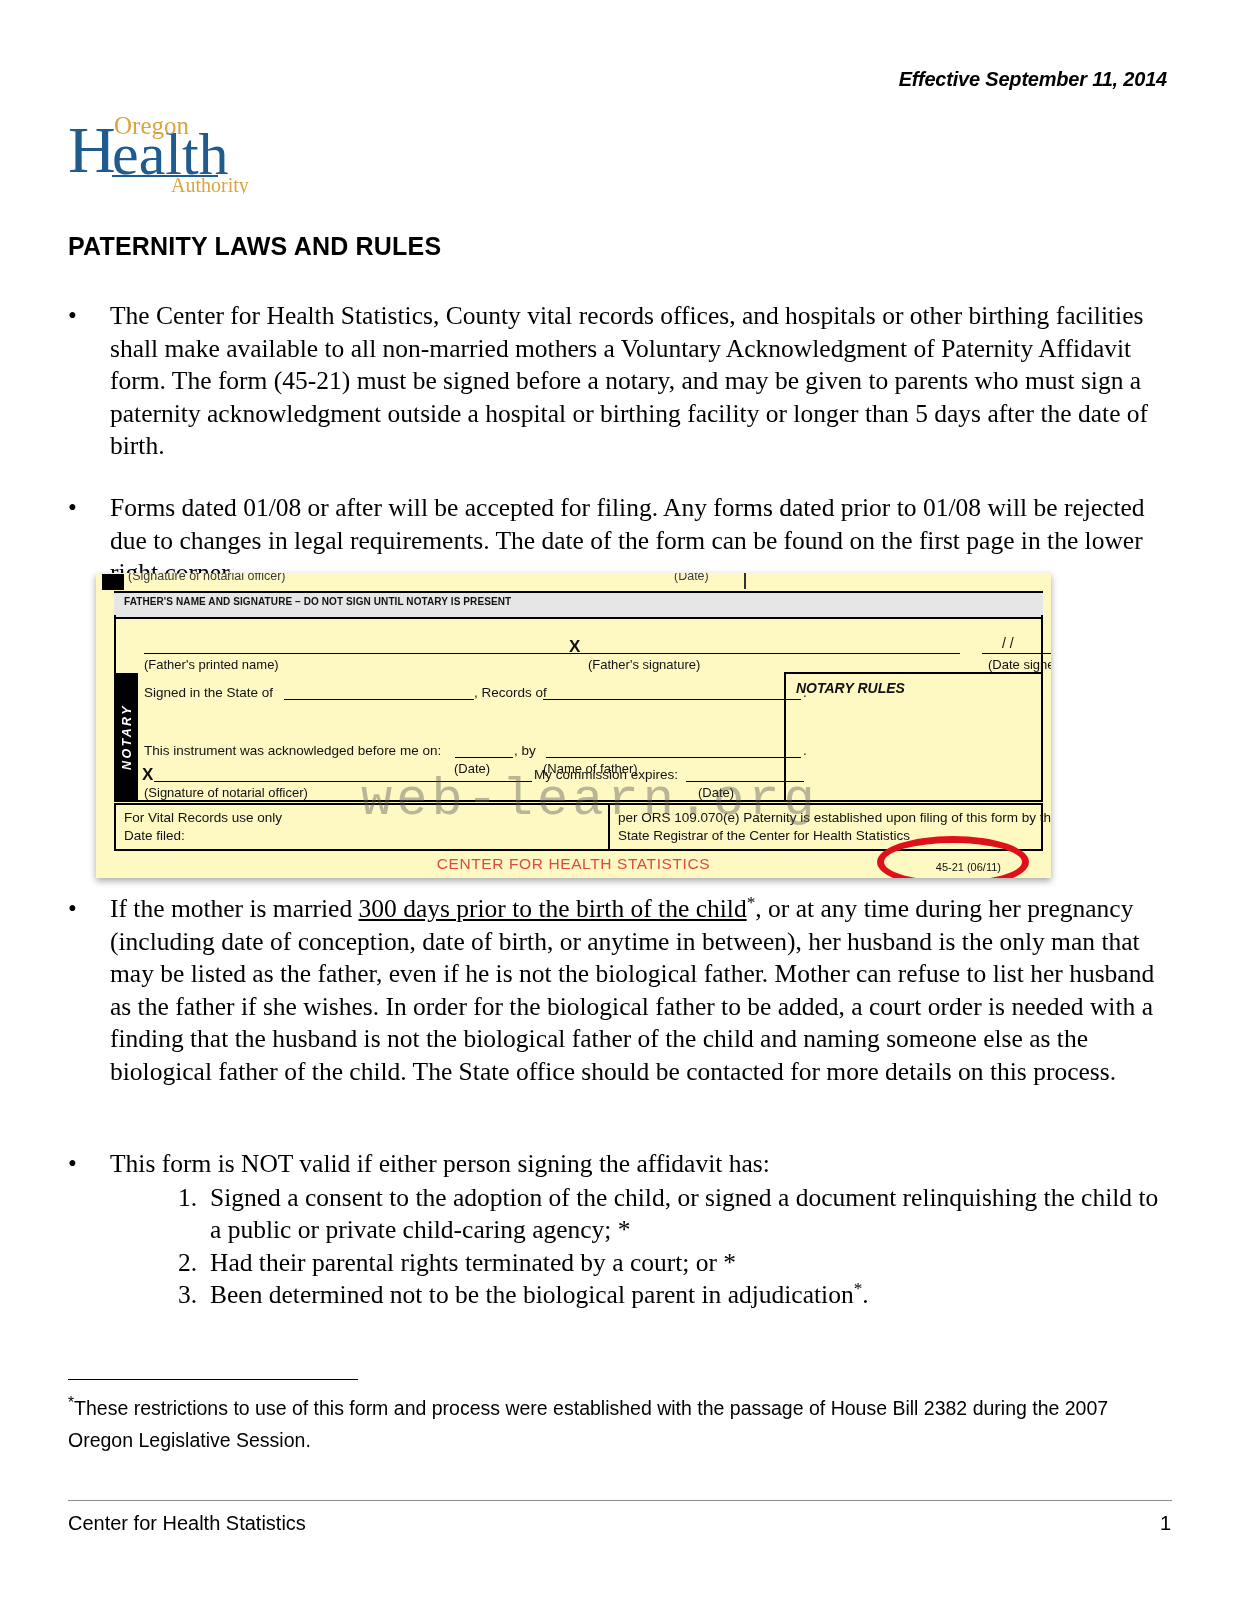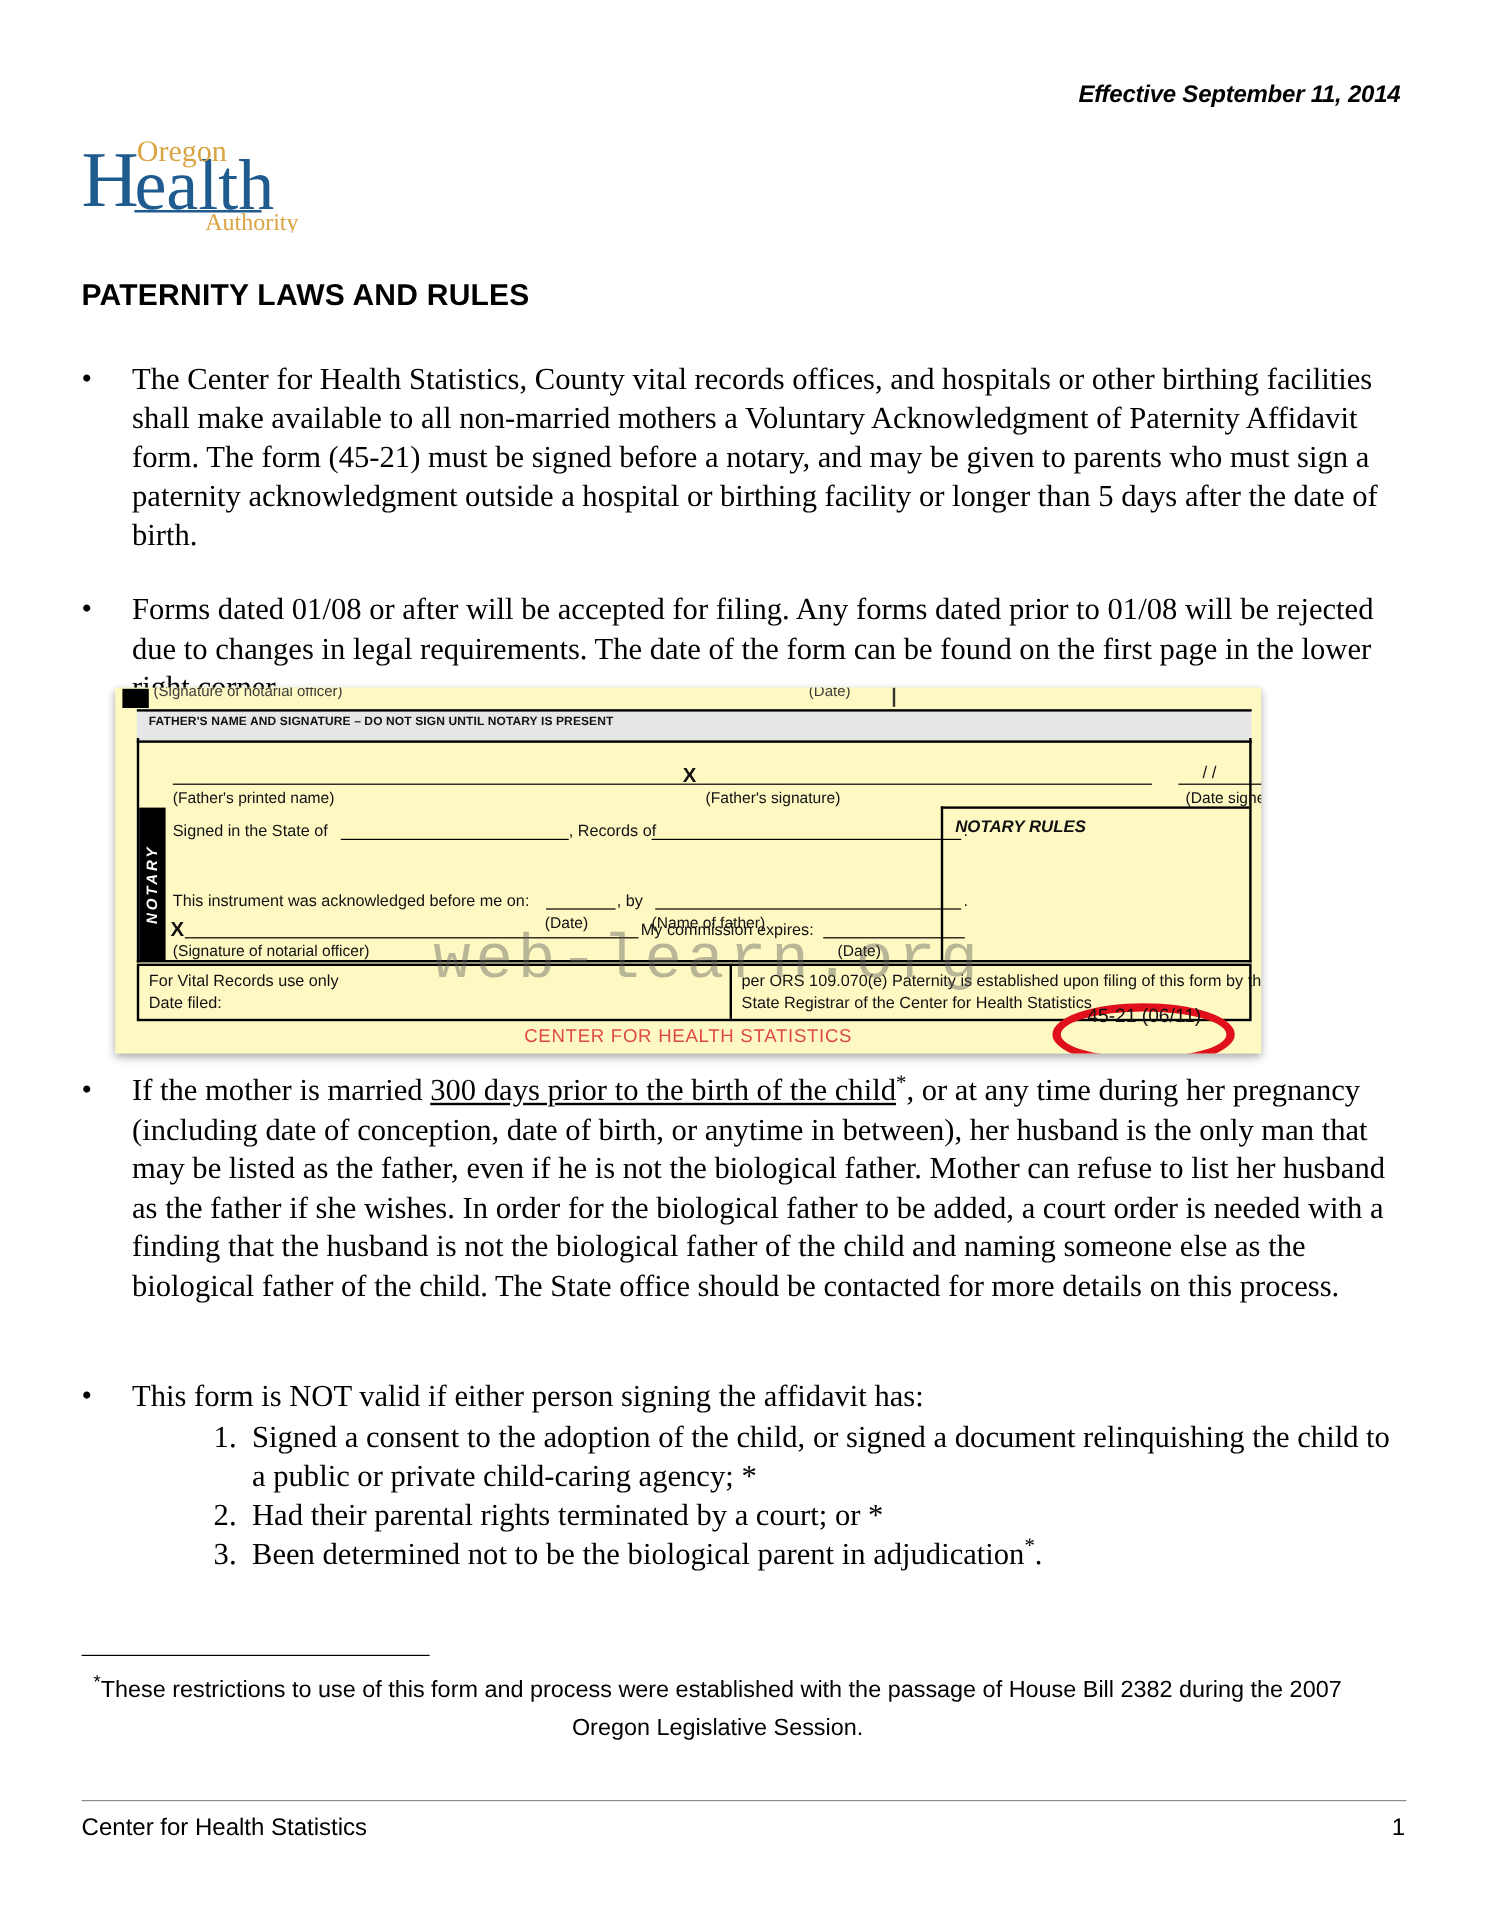--- a/index.html
+++ b/index.html
@@ -286,22 +286,22 @@
     right: 0;
     top: 282px;
     text-align: center;
     color: #e0474a;
     font-size: 15.5px;
     letter-spacing: 0.6px;
   }
   .fi-formnum {
     position: absolute;
     right: 50px;
-    top: 266px;
-    font-size: 16px;
+    top: 288px;
+    font-size: 11px;
   }
   .fi-redcircle {
     position: absolute;
     right: 22px;
     top: 263px;
     width: 152px;
     height: 52px;
     border: 7px solid #e0101b;
     border-radius: 50%;
     box-sizing: border-box;
@@ -328,21 +328,20 @@
     border-top: 1.6px solid #000;
   }
   .footnote {
     position: absolute;
     left: 68px;
     top: 1392px;
     width: 1060px;
     font-family: "Liberation Sans", "DejaVu Sans", sans-serif;
     font-size: 19.5px;
     line-height: 32px;
-    text-align: center;
   }
   .footnote sup.star {
     font-size: 0.8em;
   }
 
   .footer-rule {
     position: absolute;
     left: 68px;
     top: 1500px;
     width: 1104px;

